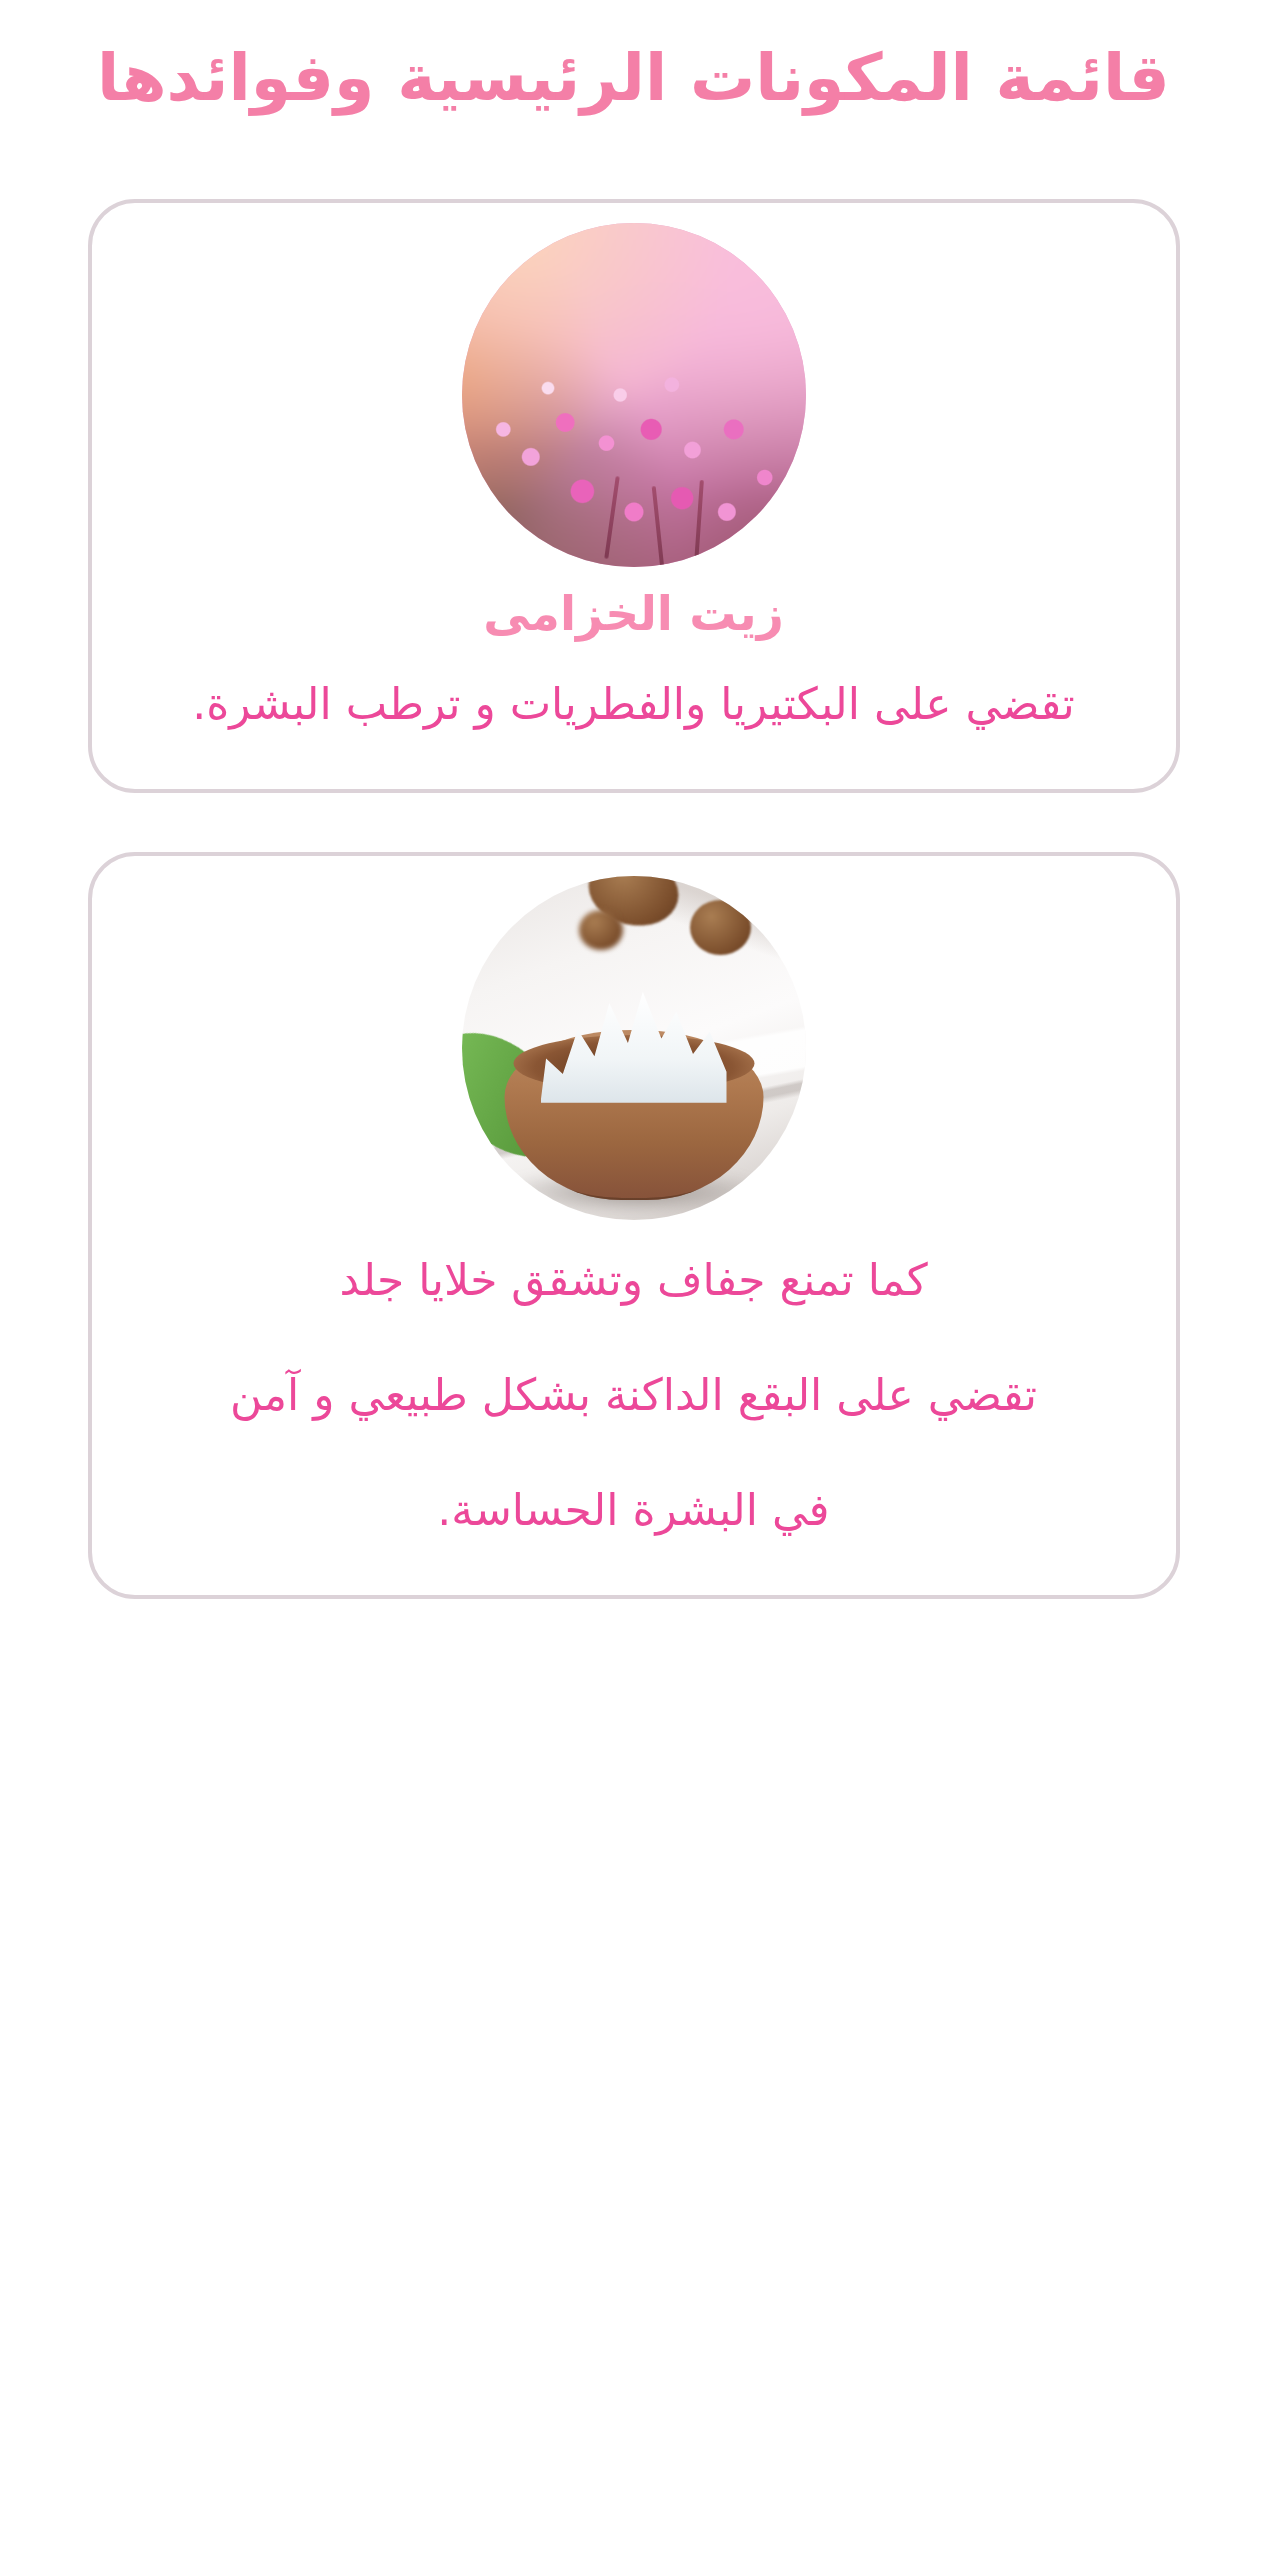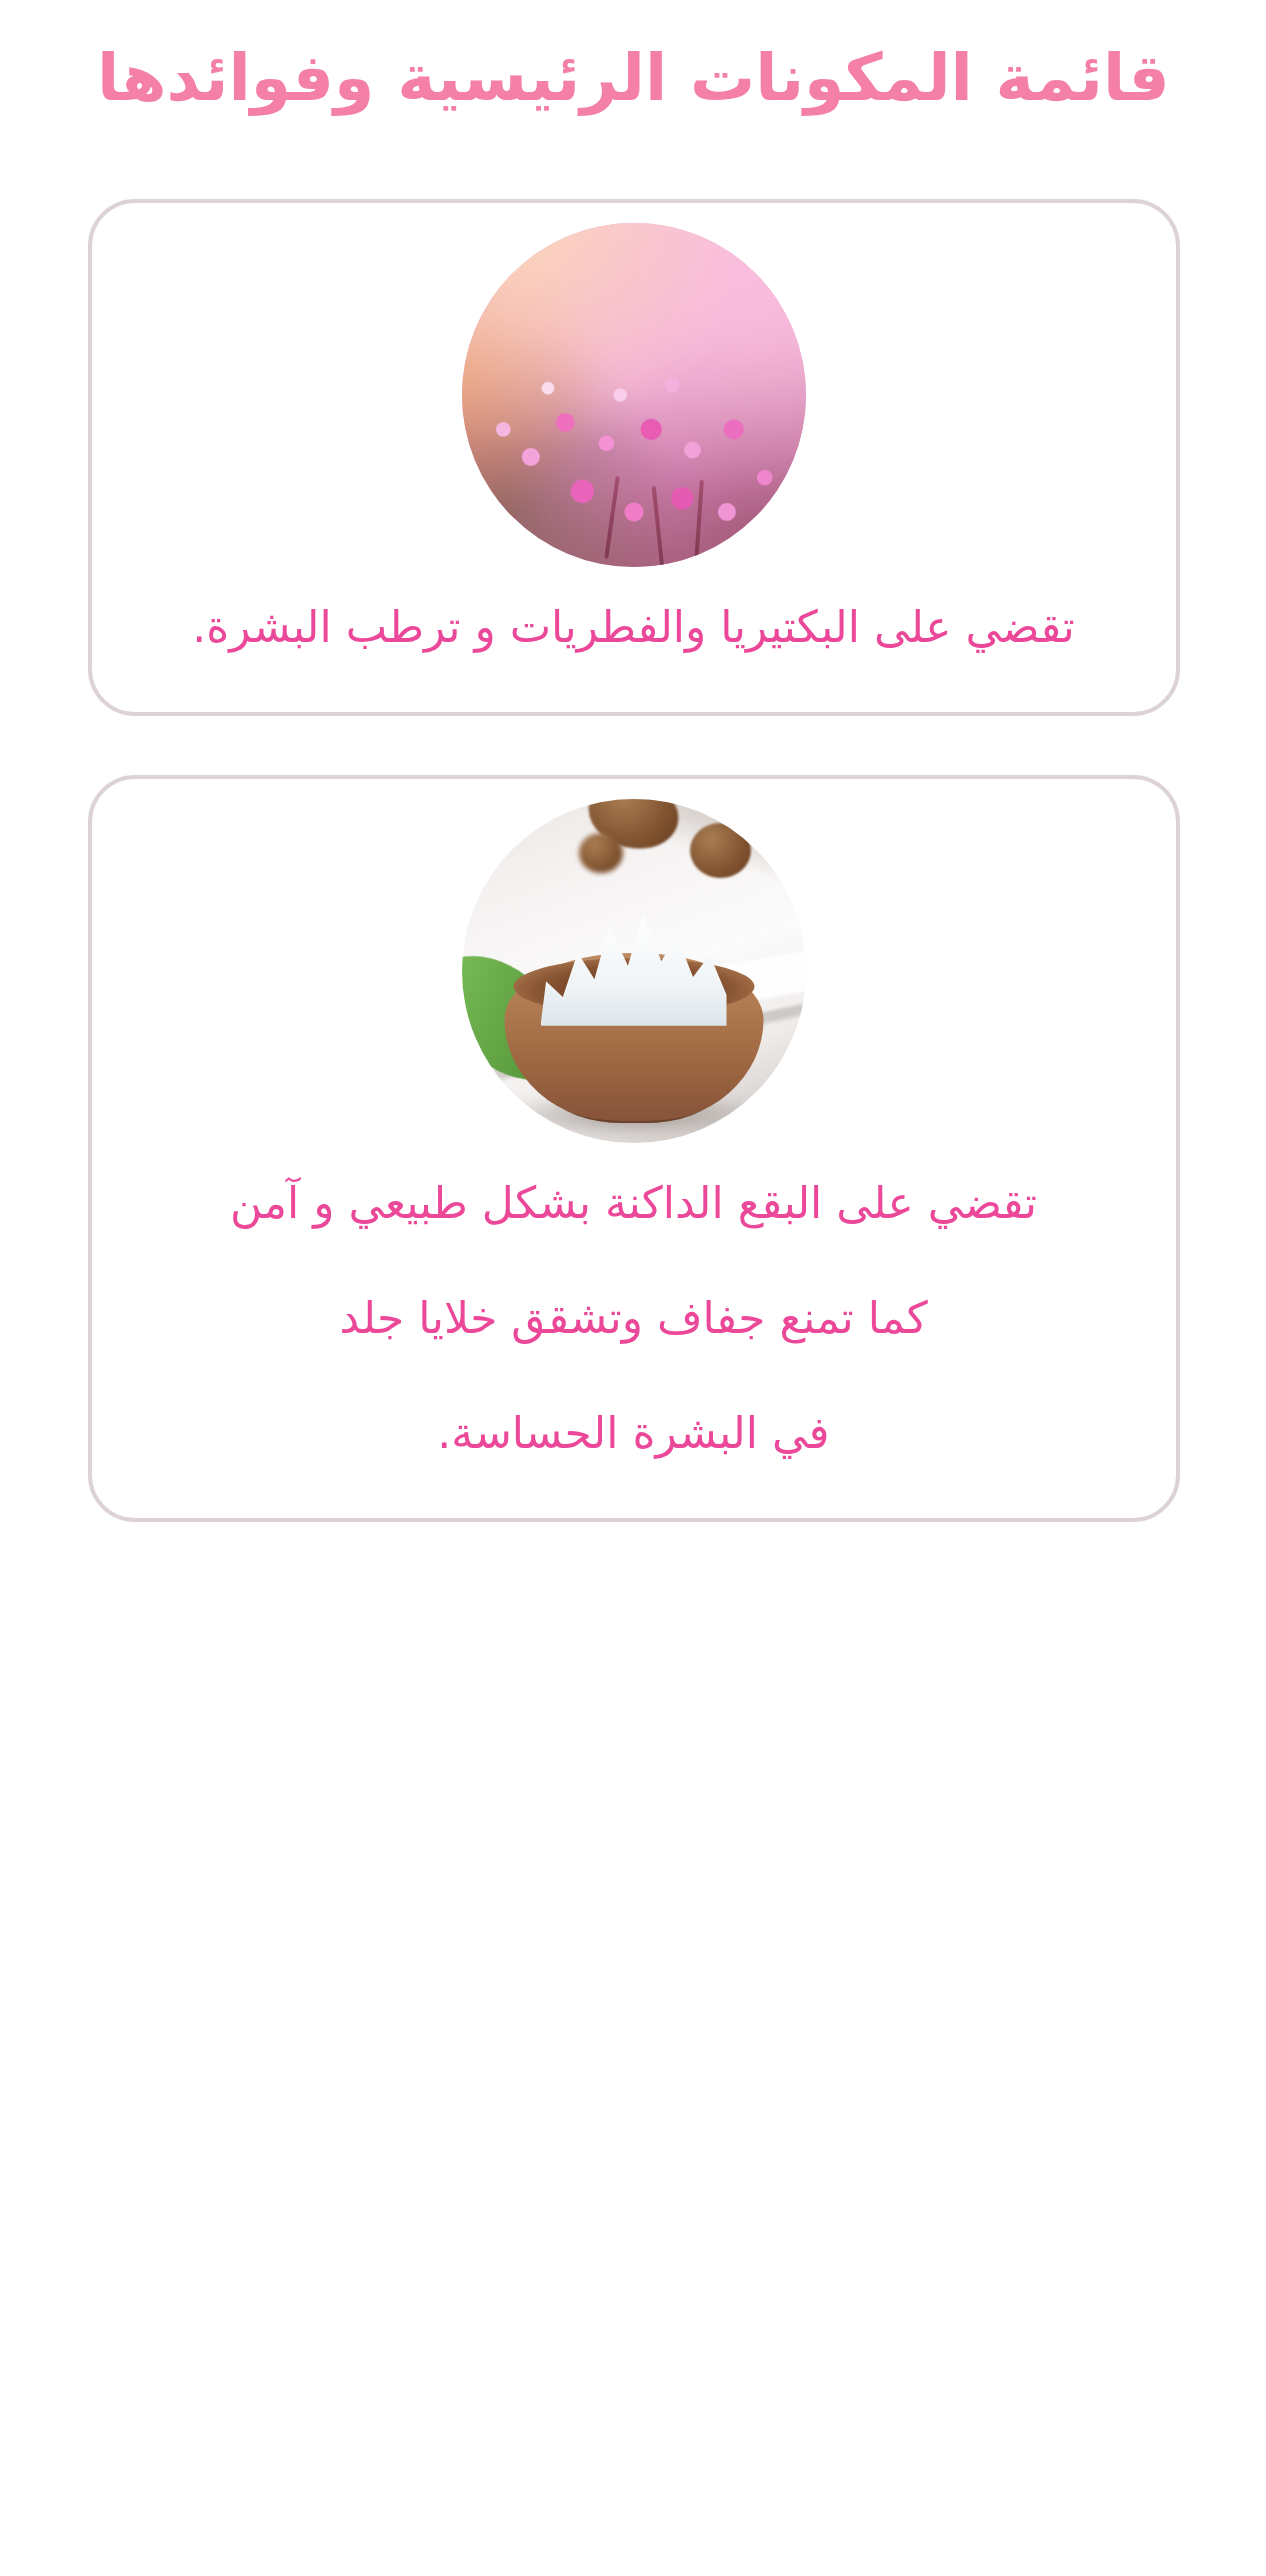--- a/index.html
+++ b/index.html
@@ -188,34 +188,35 @@
   <h1 class="title">قائمة المكونات الرئيسية وفوائدها</h1>
 
   <section class="card">
     <div class="photo photo-lavender">
       <div class="bg"></div>
       <div class="stem s1"></div>
       <div class="stem s2"></div>
       <div class="stem s3"></div>
       <div class="dots"></div>
     </div>
+    <h2 class="heading">زيت الخزامى</h2>
     <p class="line">تقضي على البكتيريا والفطريات و ترطب البشرة.</p>
   </section>
 
 
   <section class="card">
     <div class="photo photo-shea">
       <div class="slab"></div>
       <div class="nut n2"></div>
       <div class="nut n1"></div>
       <div class="nut n3"></div>
       <div class="leaf"></div>
       <div class="bowl-shadow"></div>
       <div class="bowl"></div>
       <div class="flakes"></div>
     </div>
+    <p class="line">كما تمنع جفاف وتشقق خلايا جلد</p>
     <p class="line">تقضي على البقع الداكنة بشكل طبيعي و آمن</p>
-    <p class="line">كما تمنع جفاف وتشقق خلايا جلد</p>
     <p class="line">في البشرة الحساسة.</p>
   </section>
 
 </div>
 
 
 </body></html>

